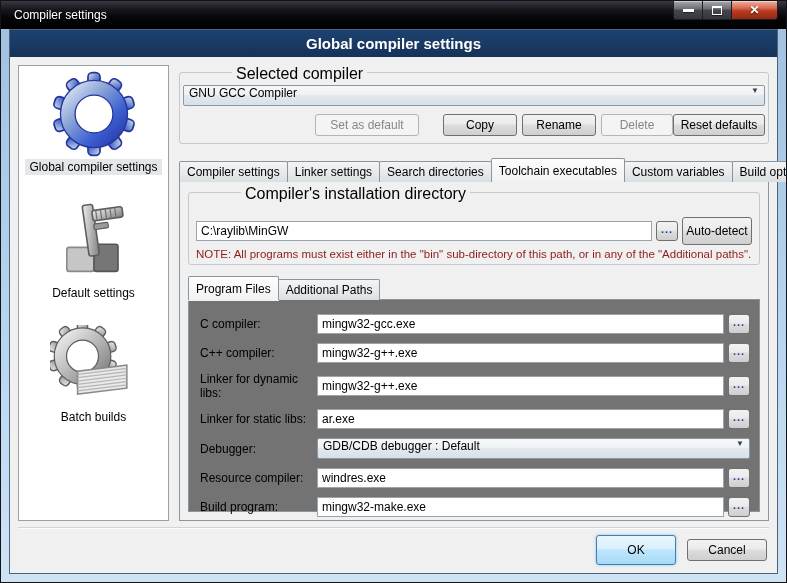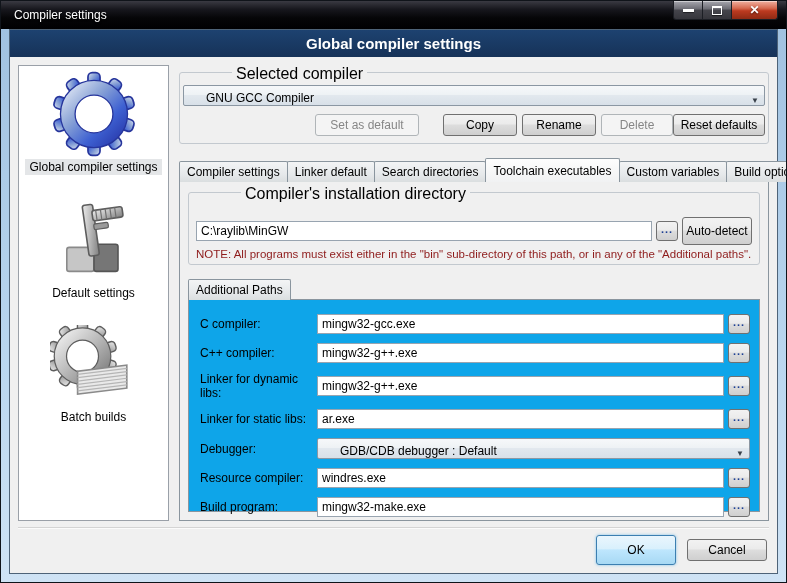--- a/index.html
+++ b/index.html
@@ -47,21 +47,21 @@
   
   .main { flex:1; display:flex; flex-direction:column; margin-left:10px; min-width:0; }
 
   .groupbox { position:relative; border:1px solid #c3c9cf; border-radius:3px; }
   .legend { position:absolute; top:-8px; left:16px; background:#f0f0f0; padding:0 4px; font-size:16px; white-space:nowrap;margin-left:36px; }
 
   .gb-compiler { margin-top:7px; padding:12px 3px 7px 3px; flex:0 0 auto; }
 
   .combo { height:21px; border:1px solid #8b97a3; border-radius:2px;
     background:linear-gradient(180deg,#f6f8fa,#eef2f5 45%,#e2e8ee 50%,#d8e0e8);
-    display:flex; align-items:flex-end; font-size:12px; padding-left:22px; cursor:pointer; }
+    display:flex; align-items:flex-start; font-size:12px; padding-left:5px; cursor:pointer; }
   .combo .combo-text { flex:1; overflow:hidden; white-space:nowrap; }
   .combo .combo-arrow { width:18px; text-align:center; font-size:8px; color:#39414a; flex:0 0 auto; }
 
   .btnrow { display:flex; margin-top:8px; }
   .btn { height:22px; border:1px solid #707070; border-radius:3px; font-size:12px; color:#000;
     background:linear-gradient(180deg,#f2f2f2,#ebebeb 45%,#dddddd 50%,#cfcfcf);
     display:flex; align-items:center; justify-content:center; cursor:pointer; font-family:"Liberation Sans",sans-serif; }
   .btn.disabled { border-color:#b0b5b8; background:#f4f4f4; color:#868686; cursor:default; }
   .sp132{width:132px;} .sp24{width:24px;} .g4{width:5px;}
   .w104{width:104px;} .w74{width:74px;} .w72{width:72px;} .w92{width:92px; margin-left:auto;}
@@ -82,21 +82,21 @@
   .tfield { height:20px; border:1px solid #98a4b0; background:#fff; font-size:12px; padding:0 4px;
     font-family:"Liberation Sans",sans-serif; color:#000; width:100%; }
   .pathrow .tfield { flex:1; }
   .browse { width:22px; height:20px; flex:0 0 auto; margin-left:4px; font-size:11px; font-weight:bold; color:#1c3f94;
     letter-spacing:1px; padding-bottom:4px; }
   .autodetect { width:70px; height:28px; flex:0 0 auto; margin-left:4px; }
   .note { margin-top:3px; font-size:11.5px; color:#8e1b1b; white-space:nowrap; overflow:hidden; }
 
   
   .subtabs { display:flex; align-items:flex-end; margin-top:12px; height:23px; position:relative; z-index:2; }
-  .subpanel { flex:1; border:1px solid #8a959e; background:#0ea5e9; margin-top:-1px;
+  .subpanel { flex:1; border:1px solid #8a959e; background:#737373; margin-top:-1px;
     padding:14px 9px 0 11px; min-height:0; }
 
   .frow { display:flex; align-items:center; margin-bottom:9px; }
   .flabel { width:117px; flex:0 0 auto; font-size:12px; }
   .frow .tfield { flex:1; }
   .frow .combo { flex:1; }
 
   
   .footer { flex:0 0 auto; margin:6px 8px 0 8px; border-top:1px solid #d4d4d4; box-shadow:0 1px 0 #fbfbfb inset; }
   .footer-inner { display:flex; justify-content:flex-end; align-items:center; padding:7px 2px 8px 0; }
@@ -225,41 +225,42 @@
             <span class="g4"></span>
             <div class="btn w74">Rename</div>
             <span class="g4"></span>
             <div class="btn disabled w72">Delete</div>
             <div class="btn w92">Reset defaults</div>
           </div>
         </div>
 
         <div class="tabstrip">
           <div class="tab">Compiler settings</div>
-          <div class="tab">Linker default</div>
+          <div class="tab">Linker settings</div>
           <div class="tab">Search directories</div>
           <div class="tab active">Toolchain executables</div>
           <div class="tab">Custom variables</div>
           <div class="tab">Build options</div>
 
         </div>
 
         <div class="tabpanel">
 
           <div class="groupbox gb-install">
             <span class="legend">Compiler's installation directory</span>
             <div class="pathrow">
               <input class="tfield" value="C:\raylib\MinGW" style="">
               <div class="btn browse">...</div>
               <div class="btn autodetect">Auto-detect</div>
             </div>
             <div class="note">NOTE: All programs must exist either in the "bin" sub-directory of this path, or in any of the "Additional paths"...</div>
           </div>
 
           <div class="subtabs">
+            <div class="tab active">Program Files</div>
             <div class="tab">Additional Paths</div>
           </div>
 
           <div class="subpanel">
 
             <div class="frow">
               <span class="flabel">C compiler:</span>
               <input class="tfield" value="mingw32-gcc.exe" style="">
               <div class="btn browse">...</div>
             </div>

